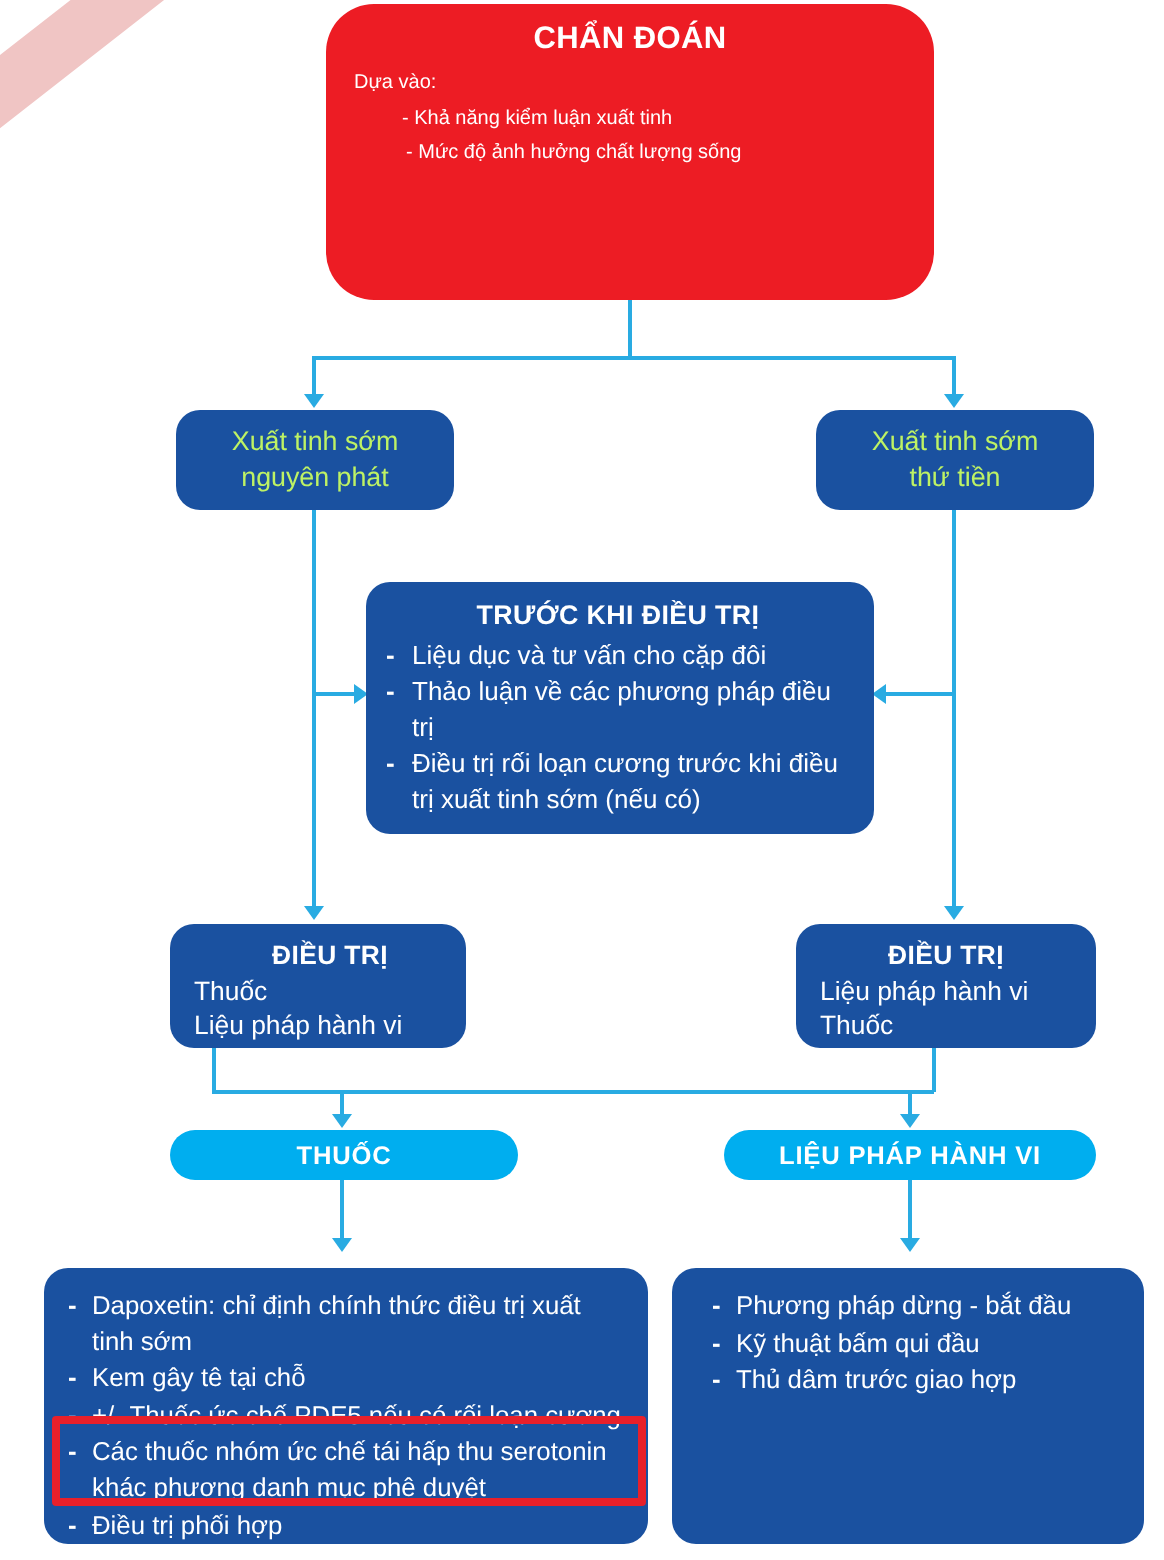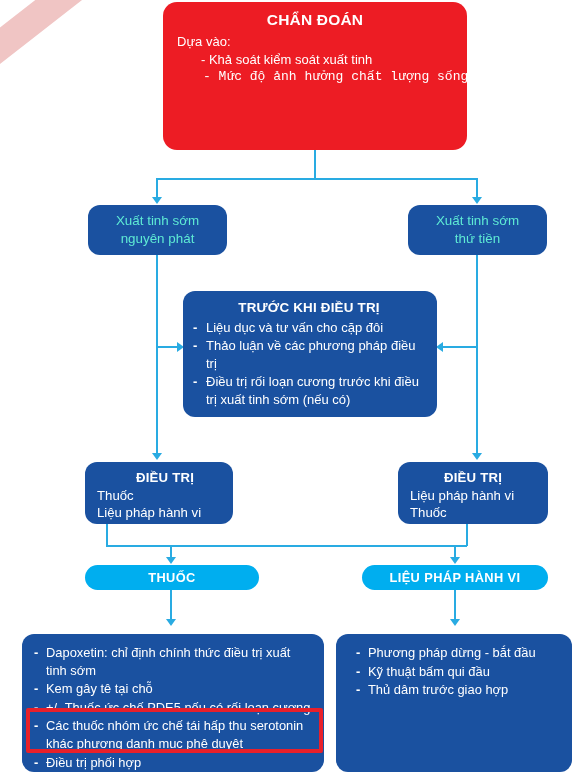--- a/index.html
+++ b/index.html
@@ -14,32 +14,32 @@
   .corner-deco{position:absolute;left:-60px;top:-52px;width:150px;height:92px;
     background:#f0c5c4;transform:rotate(-38deg);border-radius:6px;z-index:0;}
   .corner-deco2{position:absolute;left:-52px;top:-16px;width:140px;height:26px;
     background:#ffffff;transform:rotate(-38deg);z-index:1;}
 
   
   .node{position:absolute;box-sizing:border-box;color:#ffffff;z-index:4;}
   .node .ttl{font-weight:bold;text-align:center;letter-spacing:.2px;}
 
   .red-box{
-    background:#ed1c24;border-radius:14px;
+    background:#ed1c24;border-radius:24px;
     left:163px;top:2px;width:304px;height:148px;
     padding:8px 14px 0 14px;
   }
   .red-box .ttl{font-size:15.5px;line-height:20px;margin-bottom:3px;}
-  .red-box .ln{font-size:13px;line-height:17.6px;white-space:nowrap;}
+  .red-box .ln{font-size:10px;line-height:17.6px;white-space:nowrap;}
   .red-box .ind1{padding-left:28px;}
   .red-box .ind2{padding-left:24px;}
-  .red-box .ind3{padding-left:26px;font-family:Liberation Mono, monospace;}
+  .red-box .ind3{padding-left:26px;}
 
   .pill{
-    background:#1a51a0;border-radius:12px;color:#5eead4;text-align:center;
+    background:#1a51a0;border-radius:12px;color:#bef264;text-align:center;
     display:flex;flex-direction:column;justify-content:center;align-items:center;
   }
   .branch-l{left:88px;top:205px;width:139px;height:50px;}
   .branch-r{left:408px;top:205px;width:139px;height:50px;}
   .branch-l .ln,.branch-r .ln{font-size:13.4px;line-height:18px;}
 
   .mid-box{
     background:#1a51a0;border-radius:12px;
     left:183px;top:291px;width:254px;height:126px;padding:8px 12px 0 10px;
   }
@@ -87,21 +87,21 @@
 <body>
 
 <div id="stage">
 
   <div class="corner-deco"></div>
   <div class="corner-deco2"></div>
 
   <div class="node red-box">
     <div class="ttl">CHẨN ĐOÁN</div>
     <div class="ln">Dựa vào:</div>
-    <div class="ln ind2">- Khả soát kiểm soát xuất tinh</div>
+    <div class="ln ind2">- Khả năng kiểm luận xuất tinh</div>
     <div class="ln ind3">- Mức độ ảnh hưởng chất lượng sống</div>
   </div>
 
   <div class="ln-v" style="left:314px;top:150px;height:30px;"></div>
   <div class="ln-h" style="left:156px;top:178px;width:320px;"></div>
   <div class="ln-v" style="left:156px;top:178px;height:20px;"></div>
   <div class="arrow-d" style="left:152px;top:197px;"></div>
   <div class="ln-v" style="left:476px;top:178px;height:20px;"></div>
   <div class="arrow-d" style="left:472px;top:197px;"></div>
 

